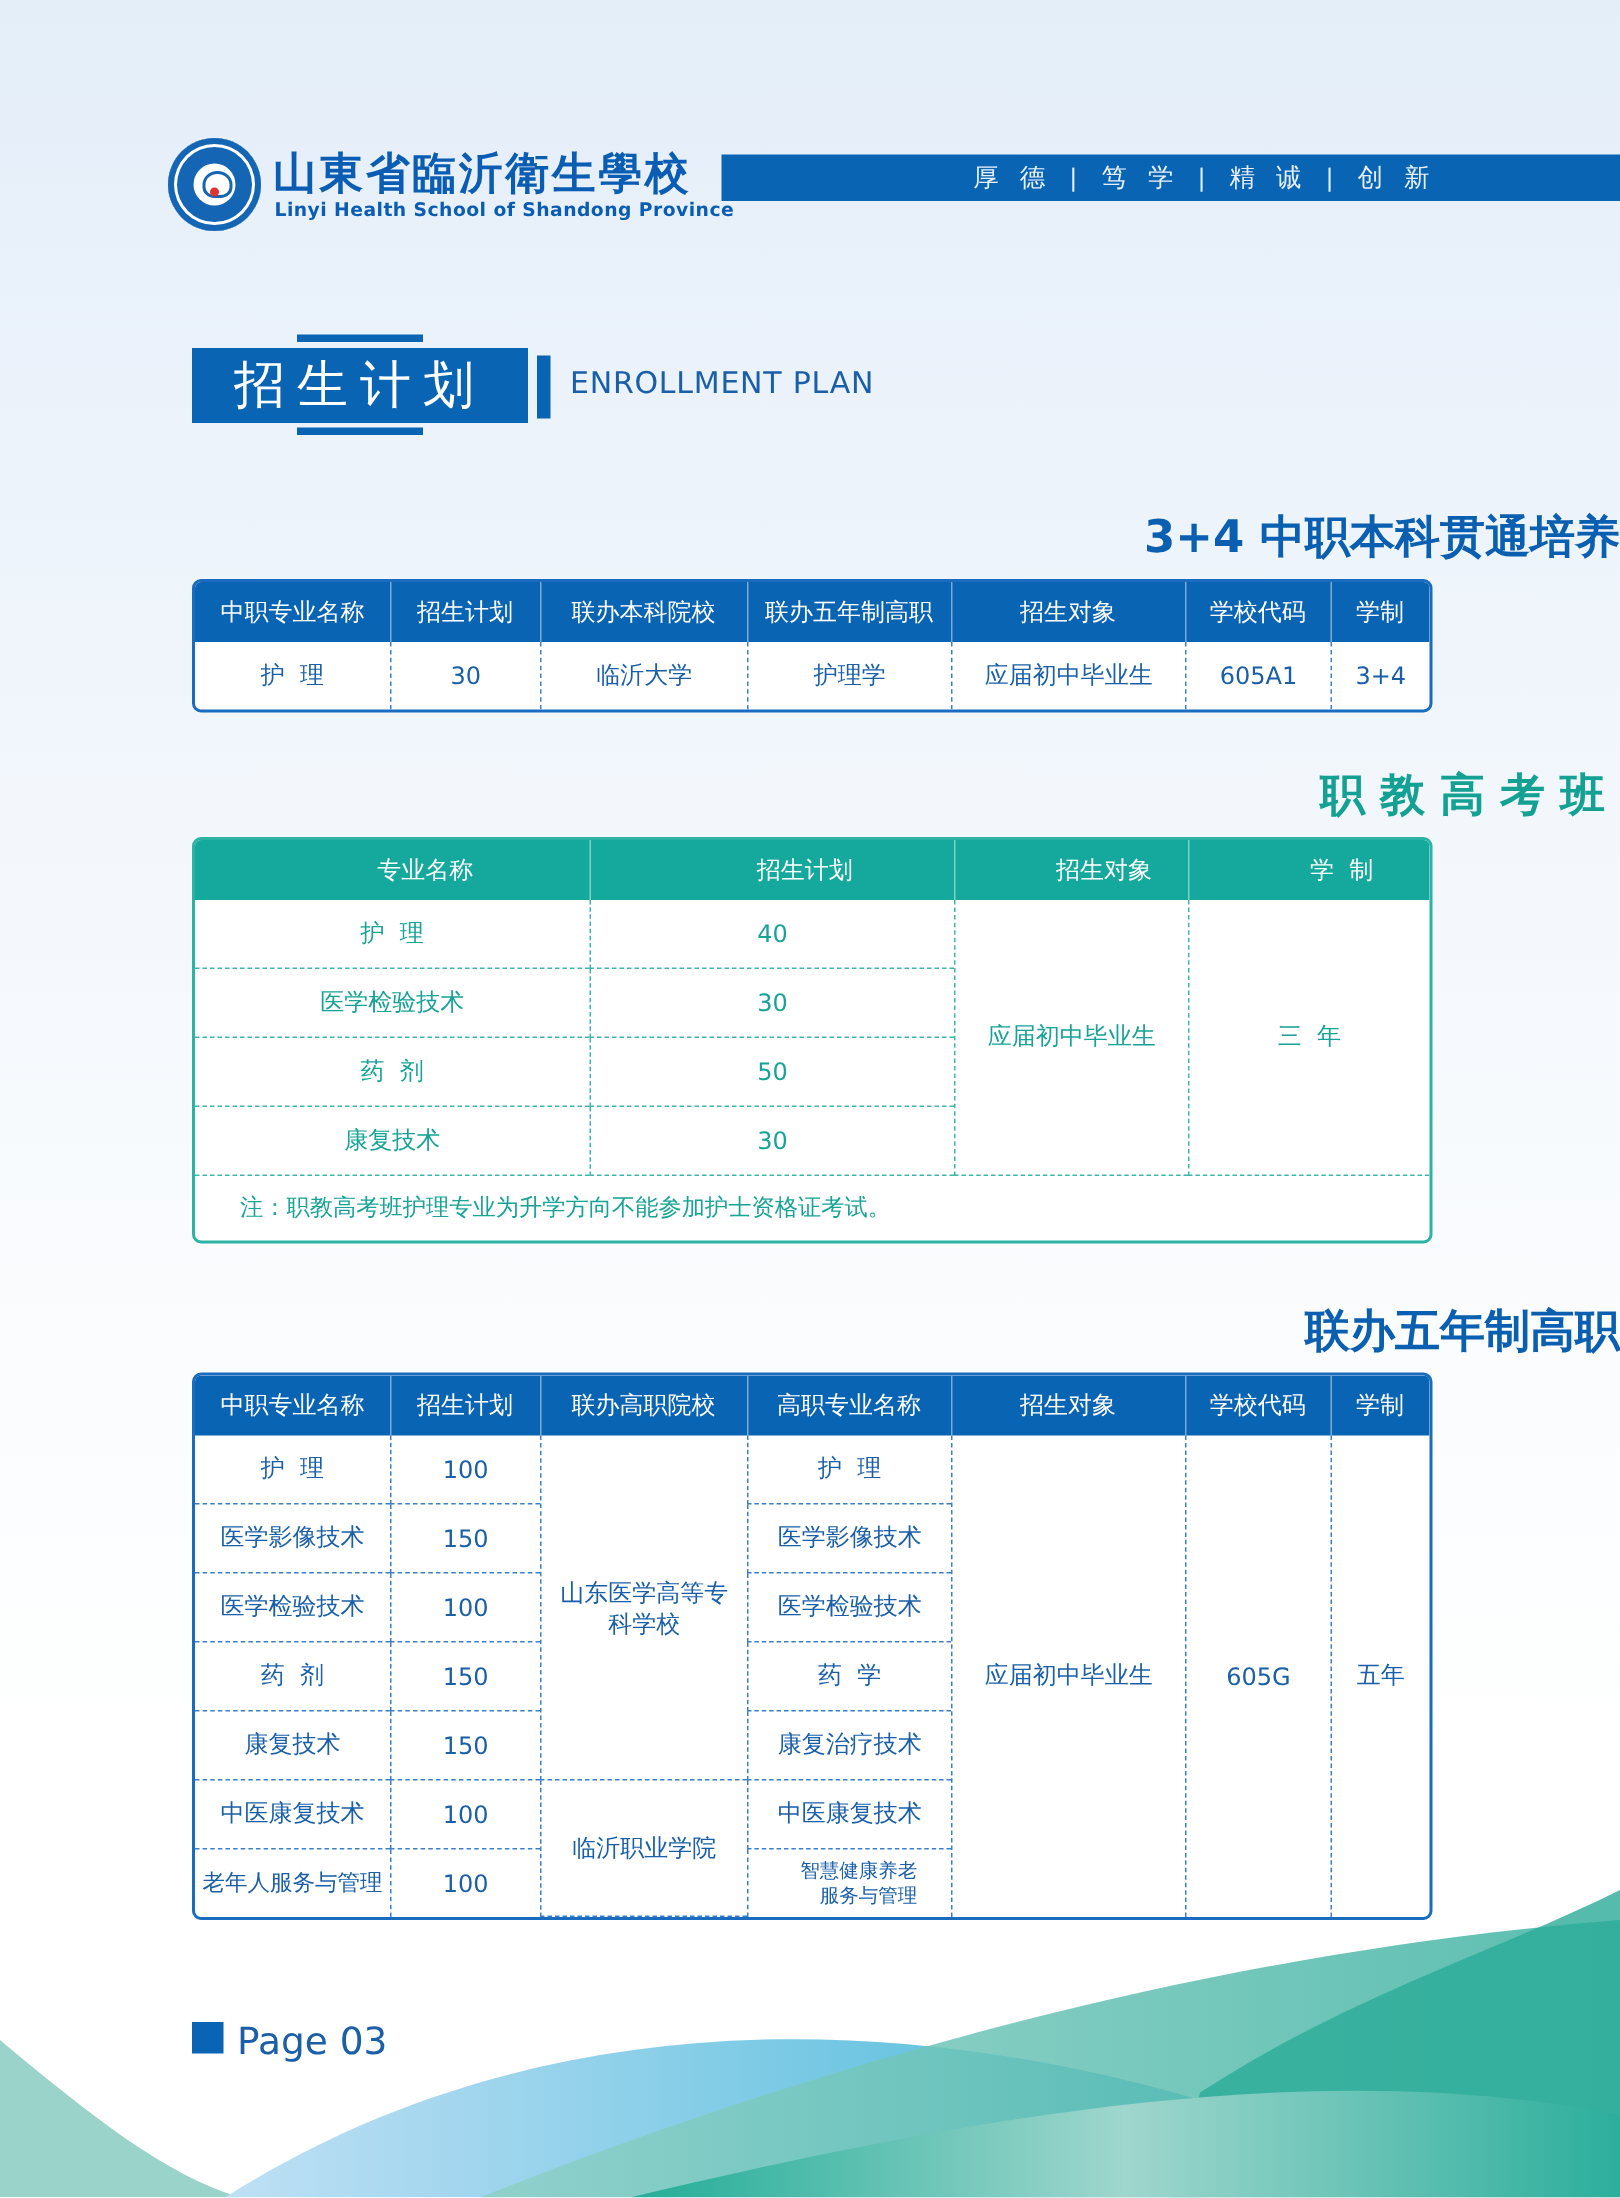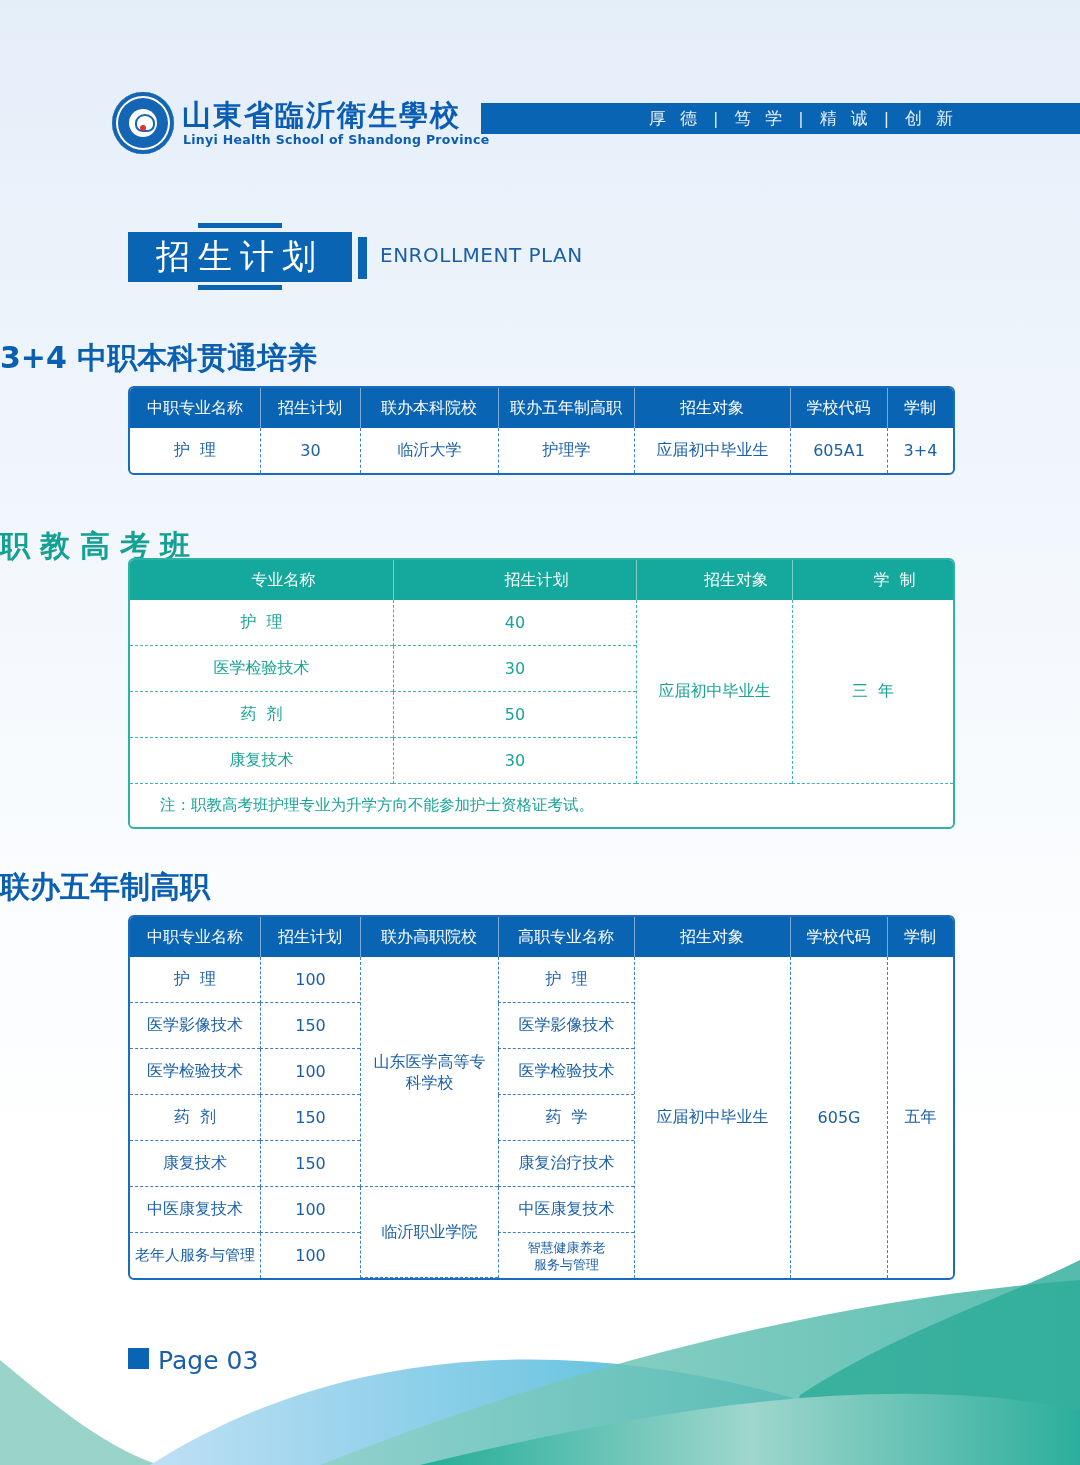--- a/index.html
+++ b/index.html
@@ -19,21 +19,21 @@
   .motto-item{color:#e6f0fa;font-size:17px;letter-spacing:14px;}
   .motto-sep{color:#e6f0fa;font-size:16px;margin:0 16px 0 2px;}
   
   .title-box{left:128px;top:232px;width:224px;height:50px;background:#0a64b4;color:#fff;font-size:34px;
     display:flex;align-items:center;justify-content:center;letter-spacing:8px;}
   .title-line-top{left:198px;top:223px;width:84px;height:5px;background:#0a64b4;}
   .title-line-bot{left:198px;top:285px;width:84px;height:5px;background:#0a64b4;}
   .title-bar{left:358px;top:237px;width:9px;height:42px;background:#0a64b4;}
   .title-en{left:380px;top:243px;font-size:20px;color:#1a5fa8;letter-spacing:.5px;}
   
-  .sec-h{left:0;width:1080px;text-align:left;font-weight:bold;font-size:30px;}
+  .sec-h{left:0;width:1080px;text-align:right;font-weight:bold;font-size:30px;}
   .blue{color:#0a5fb0;}
   .teal{color:#14a194;}
   
   table{border-collapse:separate;border-spacing:0;table-layout:fixed;}
   .tbl{left:128px;width:823px;border-radius:6px;overflow:hidden;}
   .tbl-blue{border:2px solid #1a6cc0;background:#fff;}
   .tbl-teal{border:2px solid #2cb3a6;background:#fff;}
   .tbl th{font-weight:normal;color:#fff;font-size:16px;height:40px;padding:0;margin-top:31px;}
   .tbl-blue th{background:#0a64b4;}
   .tbl-teal th{background:#14a99c;padding-left:44px;}
@@ -106,21 +106,21 @@
     <td>30</td>
     <td>临沂大学</td>
     <td>护理学</td>
     <td>应届初中毕业生</td>
     <td>605A1</td>
     <td>3+4</td>
   </tr>
 </tbody>
   </table>
 
-<div class="abs sec-h teal" style="top:526px;letter-spacing:10px;">职教高考班</div>
+<div class="abs sec-h teal" style="top:510px;letter-spacing:10px;">职教高考班</div>
 <table class="abs tbl tbl-teal" style="top:558px;">
   <colgroup>
       <col style="width:263px">
       <col style="width:243px">
       <col style="width:156px">
       <col style="width:161px">
     </colgroup>
   <tbody>
       <tr>
     <th>专业名称</th>
@@ -204,21 +204,21 @@
   </tr>
   <tr>
     <td class="first">中医康复技术</td>
     <td>100</td>
     <td rowspan="2">临沂职业学院</td>
     <td>中医康复技术</td>
   </tr>
   <tr>
     <td class="first" style="font-size:15px">老年人服务与管理</td>
     <td>100</td>
-    <td><span class="small" style="display:inline-block;width:90px;">智慧健康养老服务与管理</span></td>
+    <td><span class="small" style="display:inline-block;width:90px;text-align:right;">智慧健康养老服务与管理</span></td>
   </tr>
 </tbody>
   </table>
 
 <svg class="abs waves" viewBox="0 0 1080 205" preserveAspectRatio="none">
   <defs>
     <linearGradient id="g1" x1="0" y1="0" x2="1" y2="0">
         <stop offset="0" stop-color="#8fd0c6"></stop>
         <stop offset="1" stop-color="#3fb3a3"></stop>
       </linearGradient>

